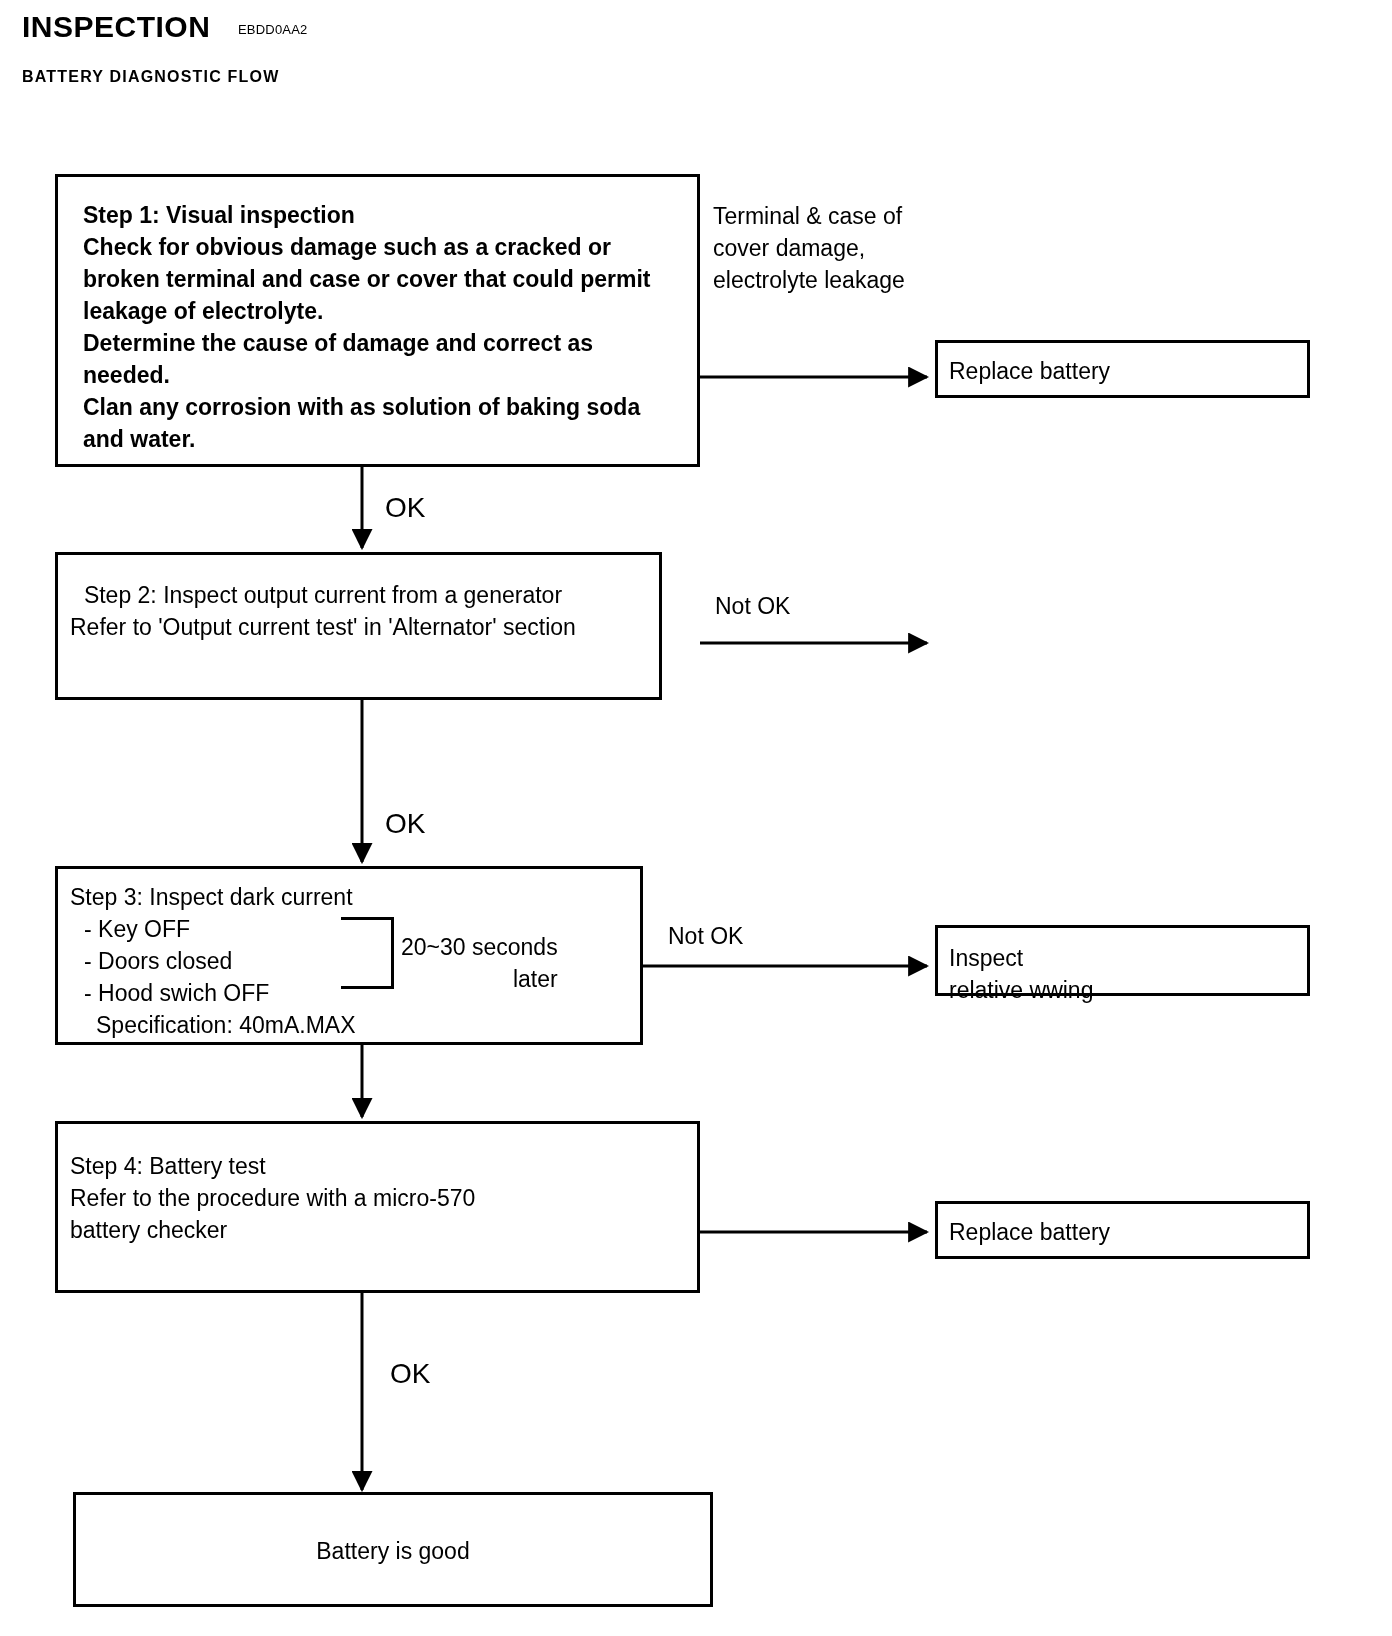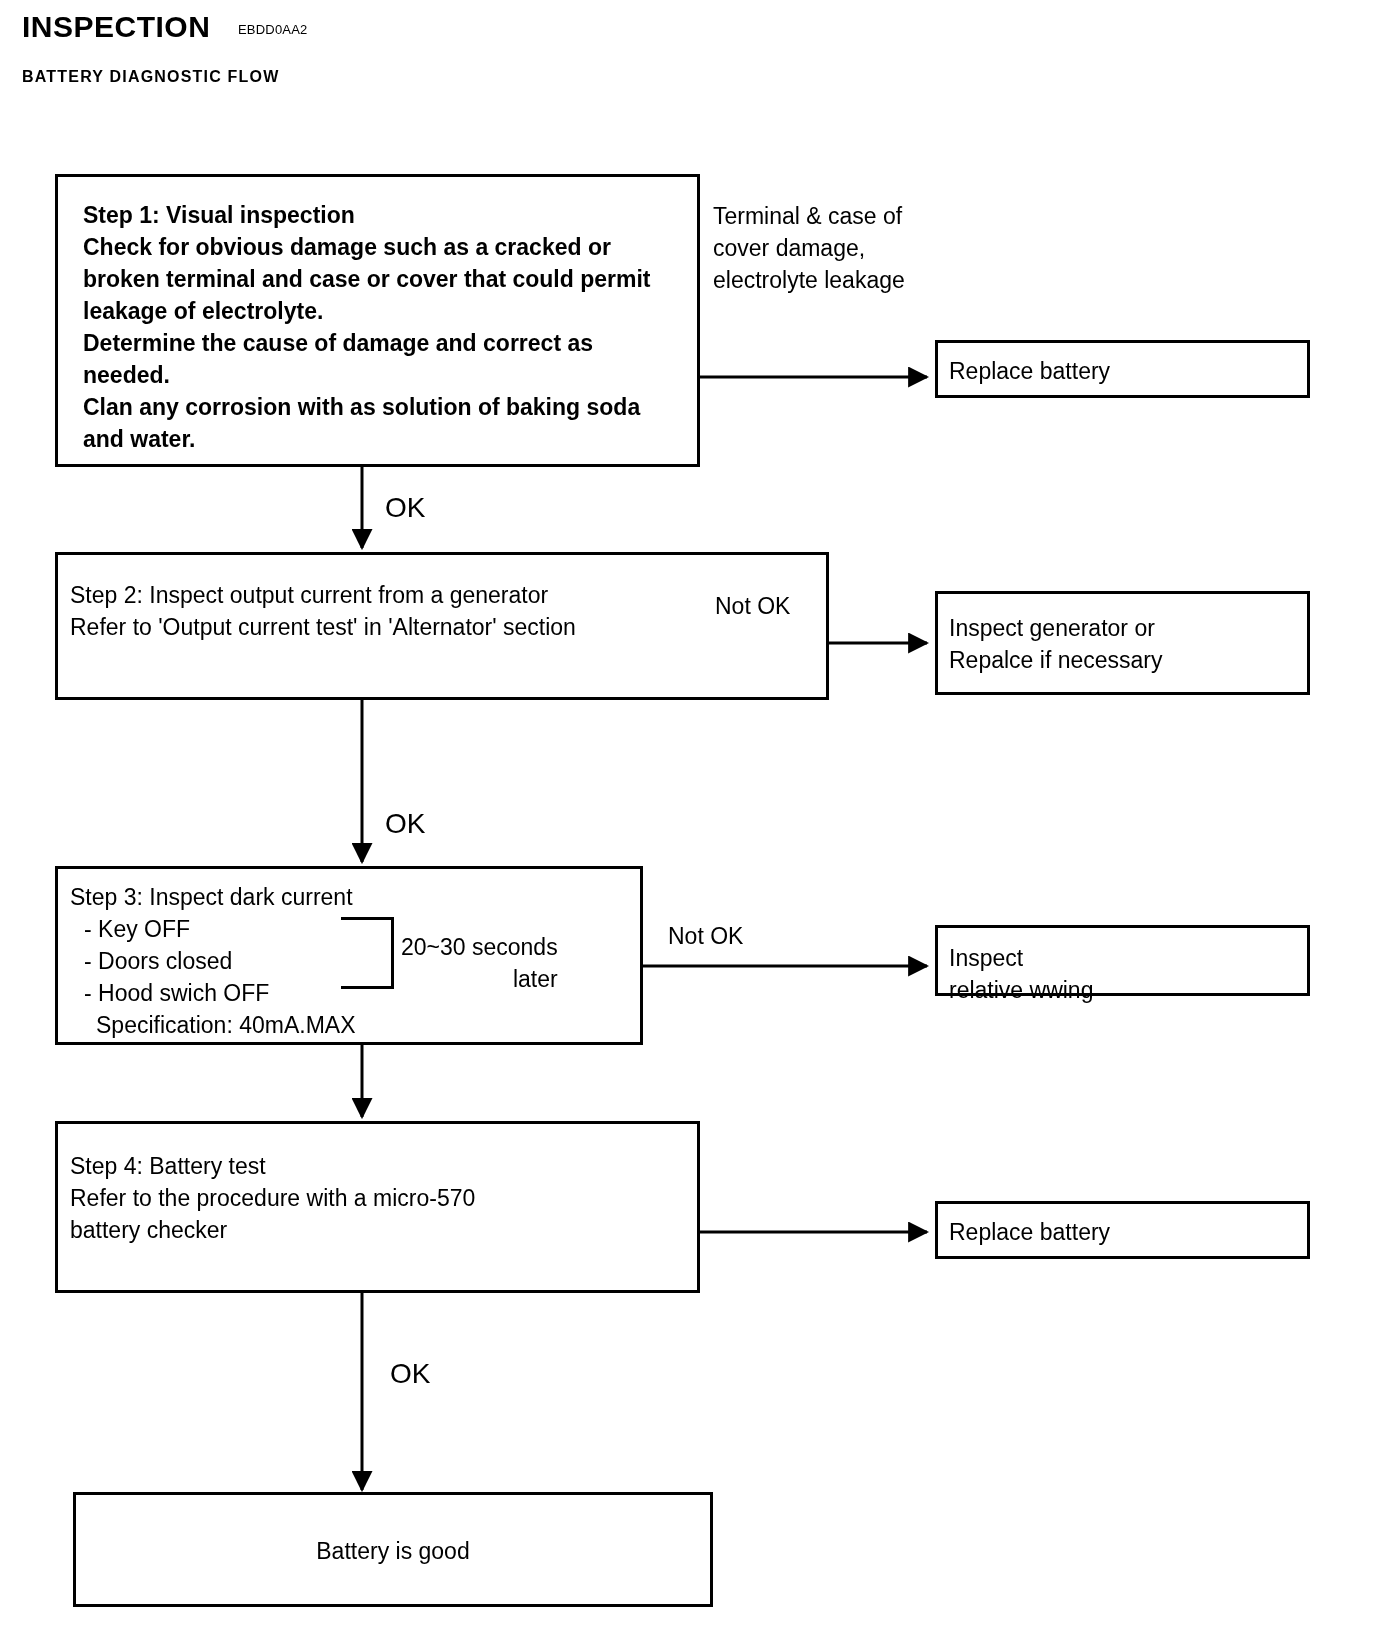--- a/index.html
+++ b/index.html
@@ -133,33 +133,29 @@
   <div class="label" style="left:713px; top:200px;">Terminal &amp; case of
 cover damage,
 electrolyte leakage</div>
 
   <div class="label small-ok" style="left:385px; top:492px;">OK</div>
 
   <div class="box" style="left:935px; top:340px; width:375px; height:58px;">
     <div class="box-text" style="left:11px; top:12px;">Replace battery</div>
   </div>
 
-  <div class="box" style="left:55px; top:552px; width:774px; height:148px;">
+  <div class="box" style="left:55px; top:552px; width:607px; height:148px;text-align:center;">
     <div class="box-text" style="left:12px; top:24px;">Step 2: Inspect output current from a generator
 Refer to 'Output current test' in 'Alternator' section</div>
   </div>
 
   <div class="label" style="left:715px; top:590px;">Not OK</div>
 
   <div class="label small-ok" style="left:385px; top:808px;">OK</div>
 
-  <div class="box" style="left:935px; top:591px; width:375px; height:104px;">
-    <div class="box-text" style="left:11px; top:18px;">Inspect generator or
-Repalce if necessary</div>
-  </div>
 
   <div class="box" style="left:55px; top:866px; width:588px; height:179px;">
     <div class="box-text" style="left:12px; top:12px;">Step 3: Inspect dark current</div>
 
     <div class="box-text" style="left:26px; top:44px;">- Key OFF</div>
     <div class="box-text" style="left:26px; top:76px;">- Doors closed</div>
     <div class="box-text" style="left:26px; top:108px;">- Hood swich OFF</div>
 
     <div class="bracket" style="left:283px; top:48px; width:53px; height:72px;"></div>
 

